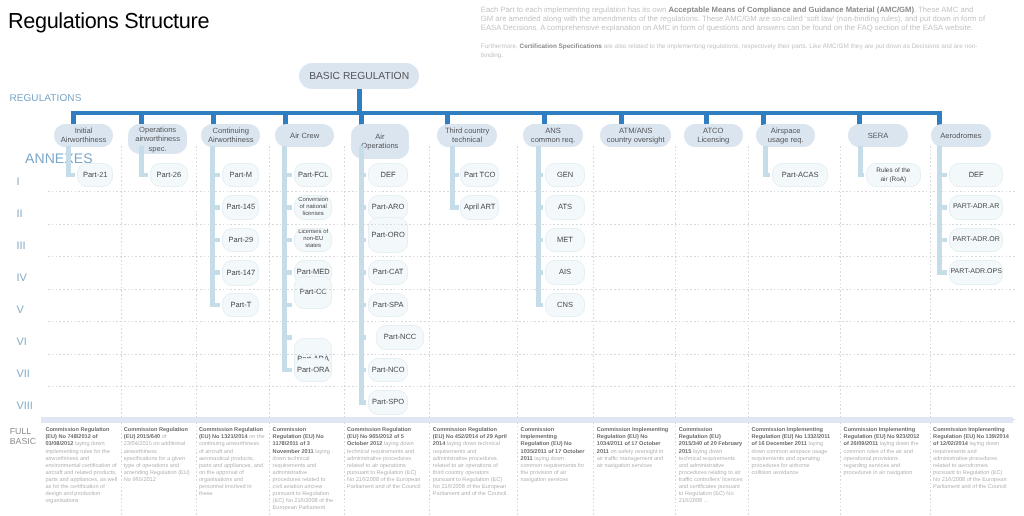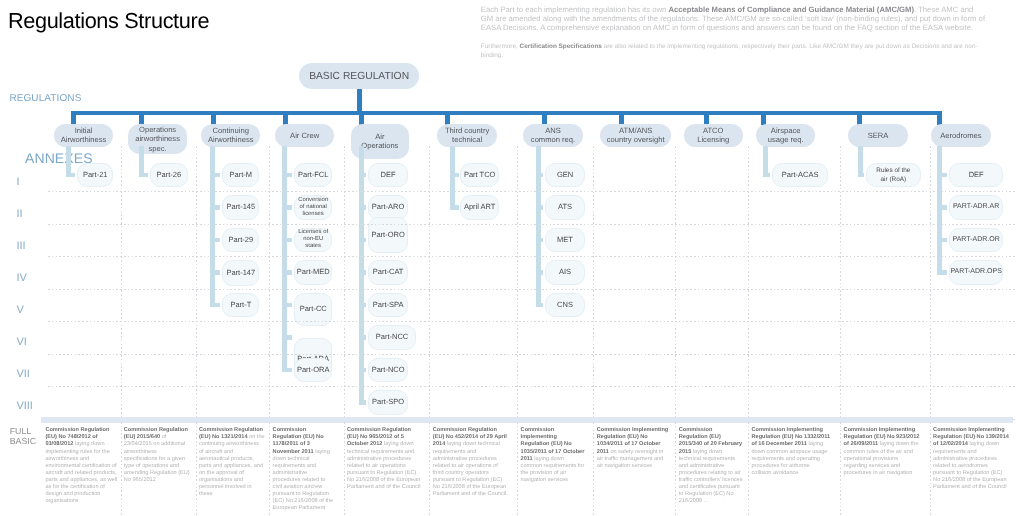--- a/index.html
+++ b/index.html
@@ -98,42 +98,42 @@
 <div class="abs part-box p3" style="left:294.10px;top:195.10px;width:38.20px;height:24.5px">
       <span style="width:32px;display:inline-block">Conversion of national licenses</span>
     </div>
 <div class="abs leg" style="left:281.70px;top:237.65px;width:10.60px"></div>
 <div class="abs part-box p3" style="left:294.10px;top:227.60px;width:38.20px;height:24.5px">
       <span style="width:32px;display:inline-block">Licenses of non-EU states</span>
     </div>
 <div class="abs leg" style="left:281.70px;top:270.15px;width:10.60px"></div>
 <div class="abs part-box p1" style="left:294.10px;top:260.10px;width:38.20px;height:24.5px">Part-MED</div>
 <div class="abs leg" style="left:281.70px;top:302.65px;width:10.60px"></div>
-<div class="abs part-box p1" style="left:294.10px;top:293px;width:38.20px;height:33px">Part-CC</div>
+<div class="abs part-box p1" style="left:294.10px;top:276px;width:38.20px;height:33px">Part-CC</div>
 <div class="abs leg" style="left:281.70px;top:335.15px;width:10.60px"></div>
 <div class="abs part-box p1" style="left:294.10px;top:338px;width:38.20px;height:42px">Part-ARA</div>
 <div class="abs leg" style="left:281.70px;top:367.65px;width:10.60px"></div>
 <div class="abs part-box p1" style="left:294.10px;top:357.60px;width:38.20px;height:24.5px">Part-ORA</div>
 <div class="abs bar-stub" style="left:358.50px;top:110.6px;height:14.30px"></div>
 <div class="abs hdr-box" style="left:350.90px;top:123.7px;width:57.90px;height:35px">
       <div><span>Air</span><br><span>Operations</span></div>
     </div>
 <div class="abs trunk" style="left:358.80px;top:145.80px;height:258.75px"></div>
 <div class="abs leg" style="left:358.80px;top:172.65px;width:7.30px"></div>
 <div class="abs part-box p1" style="left:367.90px;top:162.60px;width:40.40px;height:24.5px">DEF</div>
 <div class="abs leg" style="left:358.80px;top:205.15px;width:7.30px"></div>
 <div class="abs part-box p1" style="left:367.90px;top:195.10px;width:40.40px;height:24.5px">Part-ARO</div>
 <div class="abs leg" style="left:358.80px;top:237.65px;width:7.30px"></div>
 <div class="abs part-box p1" style="left:367.90px;top:217px;width:40.40px;height:36px">Part-ORO</div>
 <div class="abs leg" style="left:358.80px;top:270.15px;width:7.30px"></div>
 <div class="abs part-box p1" style="left:367.90px;top:260.10px;width:40.40px;height:24.5px">Part-CAT</div>
 <div class="abs leg" style="left:358.80px;top:302.65px;width:7.30px"></div>
 <div class="abs part-box p1" style="left:367.90px;top:292.60px;width:40.40px;height:24.5px">Part-SPA</div>
 <div class="abs leg" style="left:358.80px;top:335.15px;width:7.30px"></div>
-<div class="abs part-box p1" style="left:368px;top:325.10px;width:48px;height:24.5px">Part-NCC</div>
+<div class="abs part-box p1" style="left:376px;top:325.10px;width:48px;height:24.5px">Part-NCC</div>
 <div class="abs leg" style="left:358.80px;top:367.65px;width:7.30px"></div>
 <div class="abs part-box p1" style="left:367.90px;top:357.60px;width:40.40px;height:24.5px">Part-NCO</div>
 <div class="abs leg" style="left:358.80px;top:400.15px;width:7.30px"></div>
 <div class="abs part-box p1" style="left:367.90px;top:390.10px;width:40.40px;height:24.5px">Part-SPO</div>
 <div class="abs bar-stub" style="left:445.30px;top:110.6px;height:14.30px"></div>
 <div class="abs hdr-box" style="left:437.00px;top:123.7px;width:60.20px;height:23.6px">
       <div><span>Third country</span><br><span>technical</span></div>
     </div>
 <div class="abs trunk" style="left:450.20px;top:145.80px;height:63.75px"></div>
 <div class="abs leg" style="left:450.20px;top:172.65px;width:8.40px"></div>

